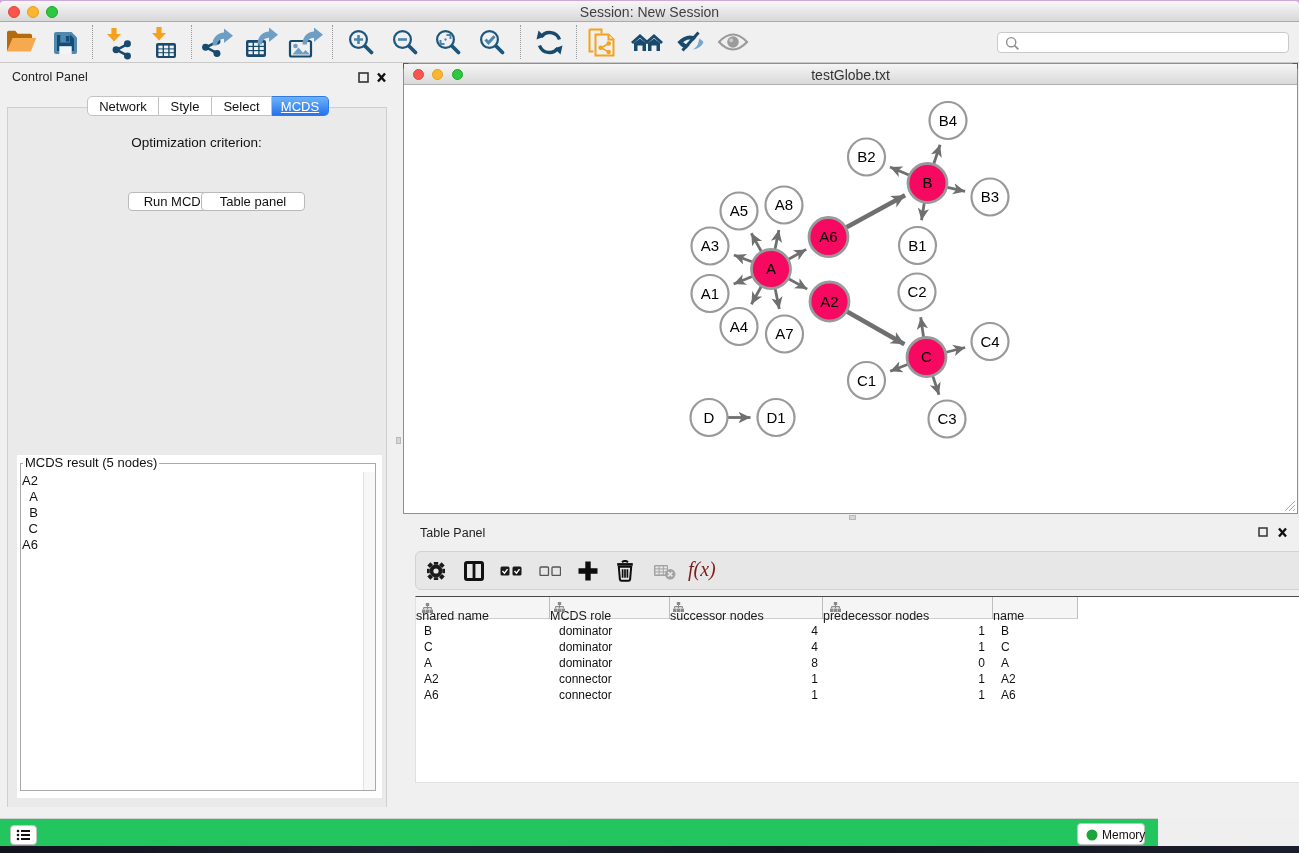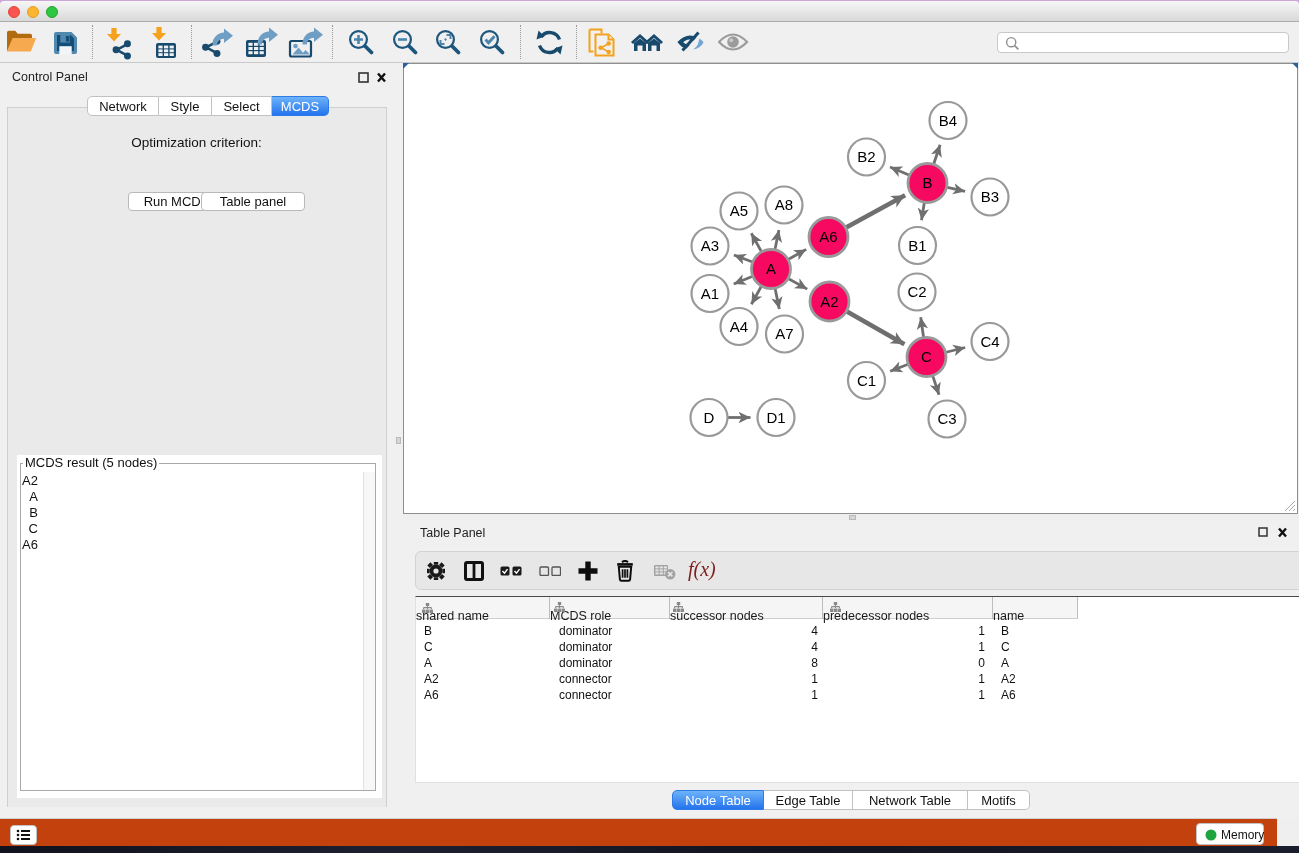--- a/index.html
+++ b/index.html
@@ -23,21 +23,21 @@
 
 #cpanel { left:0; top:0; width:393px; height:755px; background:#f0f0f0; }
 #cp-title { left:12px; top:7px; font-size:12.5px; color:#222; }
 #cp-inner { left:7px; top:44px; width:380px; height:700px; background:#eaeaea;
   border:1px solid #cfcfcf; border-bottom:none; }
 .tabgroup { position:absolute; display:flex; }
 .tab { height:20px; line-height:19px; font-size:13px; color:#111; background:#fff;
   border:1px solid #c2c2c2; border-left:none; padding:0; text-align:center; }
 .tab.first { border-left:1px solid #c2c2c2; border-radius:5px 0 0 5px; }
 .tab.last { border-radius:0 5px 5px 0; }
-.tab.sel { background:linear-gradient(#6db3f8,#2473ee); color:#fff; border-color:#2e7be8; }
+.tab.sel { background:linear-gradient(#6db3f8,#2473ee); color:#fff; border-color:#2e7be8;text-decoration:underline; }
 #cp-tabs { left:78px; top:33px;margin-left:9px; }
 #opt-label { left:0; top:72px; width:393px; text-align:center; font-size:13.5px; color:#111; }
 #combo { left:43px; top:95px; width:311px; height:19px; background:#fff; border:1px solid #b5b5b5;
   border-radius:4px; font-size:13.5px; color:#111; line-height:17px; padding-left:12px; }
 #combo-step { position:absolute; right:-1px; top:-1px; width:17px; height:19px; border-radius:0 4px 4px 0;
   background:linear-gradient(#66aef8,#1f6cee); }
 .btn { position:absolute; height:19px; background:#fff; border:1px solid #b9b9b9; border-radius:4px;
   font-size:13px; color:#111; text-align:center; line-height:17px; }
 #btn-run { left:92px; top:129px; width:97px;margin-left:36px; }
 #btn-close { left:201px; top:129px; width:104px; }
@@ -65,34 +65,35 @@
 #tp-toolbar { left:12px; top:31px; width:1278px; height:39px; background:#e7e7e7;
   border:1px solid #d2d2d2; border-radius:6px; }
 #tp-table { left:12px; top:76px; width:1278px; height:187px; background:#fff; border:1px solid #e0e0e0; border-top:1px solid #4a4a4a; }
 #tp-header { position:absolute; left:0; top:0; width:662px; height:22px; background:#f5f5f5;
   border-bottom:1px solid #cfcfcf; }
 .hcell { position:absolute; top:0; height:22px; border-right:1px solid #bdbdbd; font-size:12.5px; color:#1a1a1a; }
 .hlabel { position:absolute; width:100%; text-align:left; top:12px; }
 .rowtext { position:absolute; font-size:12px; color:#111; }
 .tabs2 { left:269px; top:270px; }
 
-#statusbar { left:0; top:818px; width:1277px; height:29px; background:#c2410c; border-top:1px solid #cfcfcf; }
+#statusbar { left:0; top:818px; width:1158px; height:29px; background:#22c55e; border-top:1px solid #cfcfcf; }
 #sb-left { position:absolute; left:10px; top:6px; width:27px; height:20px; background:#fff;
   border:1px solid #c2c2c2; border-radius:4px; }
 #sb-mem { position:absolute; right:13px; top:4px; width:68px; height:22px; background:#fff;
   border:1px solid #c2c2c2; border-radius:4px; font-size:12px; color:#111; line-height:20px; text-align:center; }
 #desktop-bottom { left:0; top:846px; width:1299px; height:7px; background:linear-gradient(90deg,#10121c,#1c2030 30%,#12141f 60%,#1a1d2b); }
 </style>
 </head>
 <body>
 <div class="abs" id="desktop-top"></div>
 <div class="abs" id="titlebar">
   <div class="tl t1"></div>
     <div class="tl t2"></div>
     <div class="tl t3"></div>
+  <div class="abs" id="title-text">Session: New Session</div>
 </div>
 <div class="abs" id="toolbar">
     <div class="sep" style="left:92px"></div>
 <div class="sep" style="left:191px"></div>
 <div class="sep" style="left:332px"></div>
 <div class="sep" style="left:520px"></div>
 <div class="sep" style="left:576px"></div>
 <svg class="ticon" style="left:5px;top:6px" width="32" height="26" viewBox="0 0 32 26">
 <path d="M2 23.5 V4.5 q0 -1.8 1.8 -1.8 h6.4 l2.6 3.1 h12.4 q1.8 0 1.8 1.8 v2.6 H8.2 z" fill="#b06c0e"></path>
 <path d="M2 23.5 L7.6 10.0 h23.6 l-5.4 13.5 z" fill="#f6a94e"></path>
@@ -277,20 +278,26 @@
   <div class="abs" id="vdiv">
       <div id="vdiv-grip"></div>
     </div>
   <div class="abs" id="netframe">
     <svg style="position:absolute;left:-1px;top:-1px" width="6" height="6">
         <path d="M0 0 L6 0 L0 6 z" fill="#2e5fa3"></path>
       </svg>
     <svg style="position:absolute;right:-1px;top:-1px" width="6" height="6">
         <path d="M0 0 L6 0 L6 6 z" fill="#2e5fa3"></path>
       </svg>
+    <div id="net-titlebar">
+      <div class="tl t1"></div>
+        <div class="tl t2"></div>
+        <div class="tl t3"></div>
+      <div id="net-title">testGlobe.txt</div>
+    </div>
     <svg id="graph" width="893" height="428" viewBox="0 0 893 428">
         <defs>
 <marker id="arr" markerUnits="userSpaceOnUse" markerWidth="16" markerHeight="14" refX="12" refY="6.5" orient="auto">
 <path d="M0 0.8 L12 6.5 L0 12.2 L3.2 6.5 z" fill="#6f6f6f"></path>
 </marker>
 <marker id="arrT" markerUnits="userSpaceOnUse" markerWidth="18" markerHeight="16" refX="13.5" refY="7.5" orient="auto">
 <path d="M0 1 L13.5 7.5 L0 14 L3.6 7.5 z" fill="#6f6f6f"></path>
 </marker>
 </defs>
 <line x1="358.8" y1="169.1" x2="347.3" y2="148.3" stroke="#6f6f6f" stroke-width="2.8" marker-end="url(#arr)"></line>
@@ -497,26 +504,20 @@
         <div class="rowtext" style="left:143px;top:75px">connector</div>
         <div class="rowtext" style="left:252px;top:75px;width:150px;text-align:right">1</div>
         <div class="rowtext" style="left:419px;top:75px;width:150px;text-align:right">1</div>
         <div class="rowtext" style="left:585px;top:75px">A2</div>
         <div class="rowtext" style="left:8px;top:91px">A6</div>
         <div class="rowtext" style="left:143px;top:91px">connector</div>
         <div class="rowtext" style="left:252px;top:91px;width:150px;text-align:right">1</div>
         <div class="rowtext" style="left:419px;top:91px;width:150px;text-align:right">1</div>
         <div class="rowtext" style="left:585px;top:91px">A6</div>
       </div>
-<div class="tabgroup tabs2 abs">
-<div class="tab first sel" style="width:92px">Node Table</div>
-        <div class="tab" style="width:89px">Edge Table</div>
-        <div class="tab" style="width:115px">Network Table</div>
-        <div class="tab last" style="width:62px">Motifs</div>
-</div>
     </div>
 </div>
 <div class="abs" id="statusbar">
   <div id="sb-left"><svg width="25" height="18" viewBox="0 0 25 18">
     <circle cx="7" cy="5" r="1.3" fill="#111"></circle>
         <rect x="10" y="4" width="9" height="2" fill="#111"></rect>
     <circle cx="7" cy="9" r="1.3" fill="#111"></circle>
         <rect x="10" y="8" width="9" height="2" fill="#111"></rect>
     <circle cx="7" cy="13" r="1.3" fill="#111"></circle>
         <rect x="10" y="12" width="9" height="2" fill="#111"></rect>

